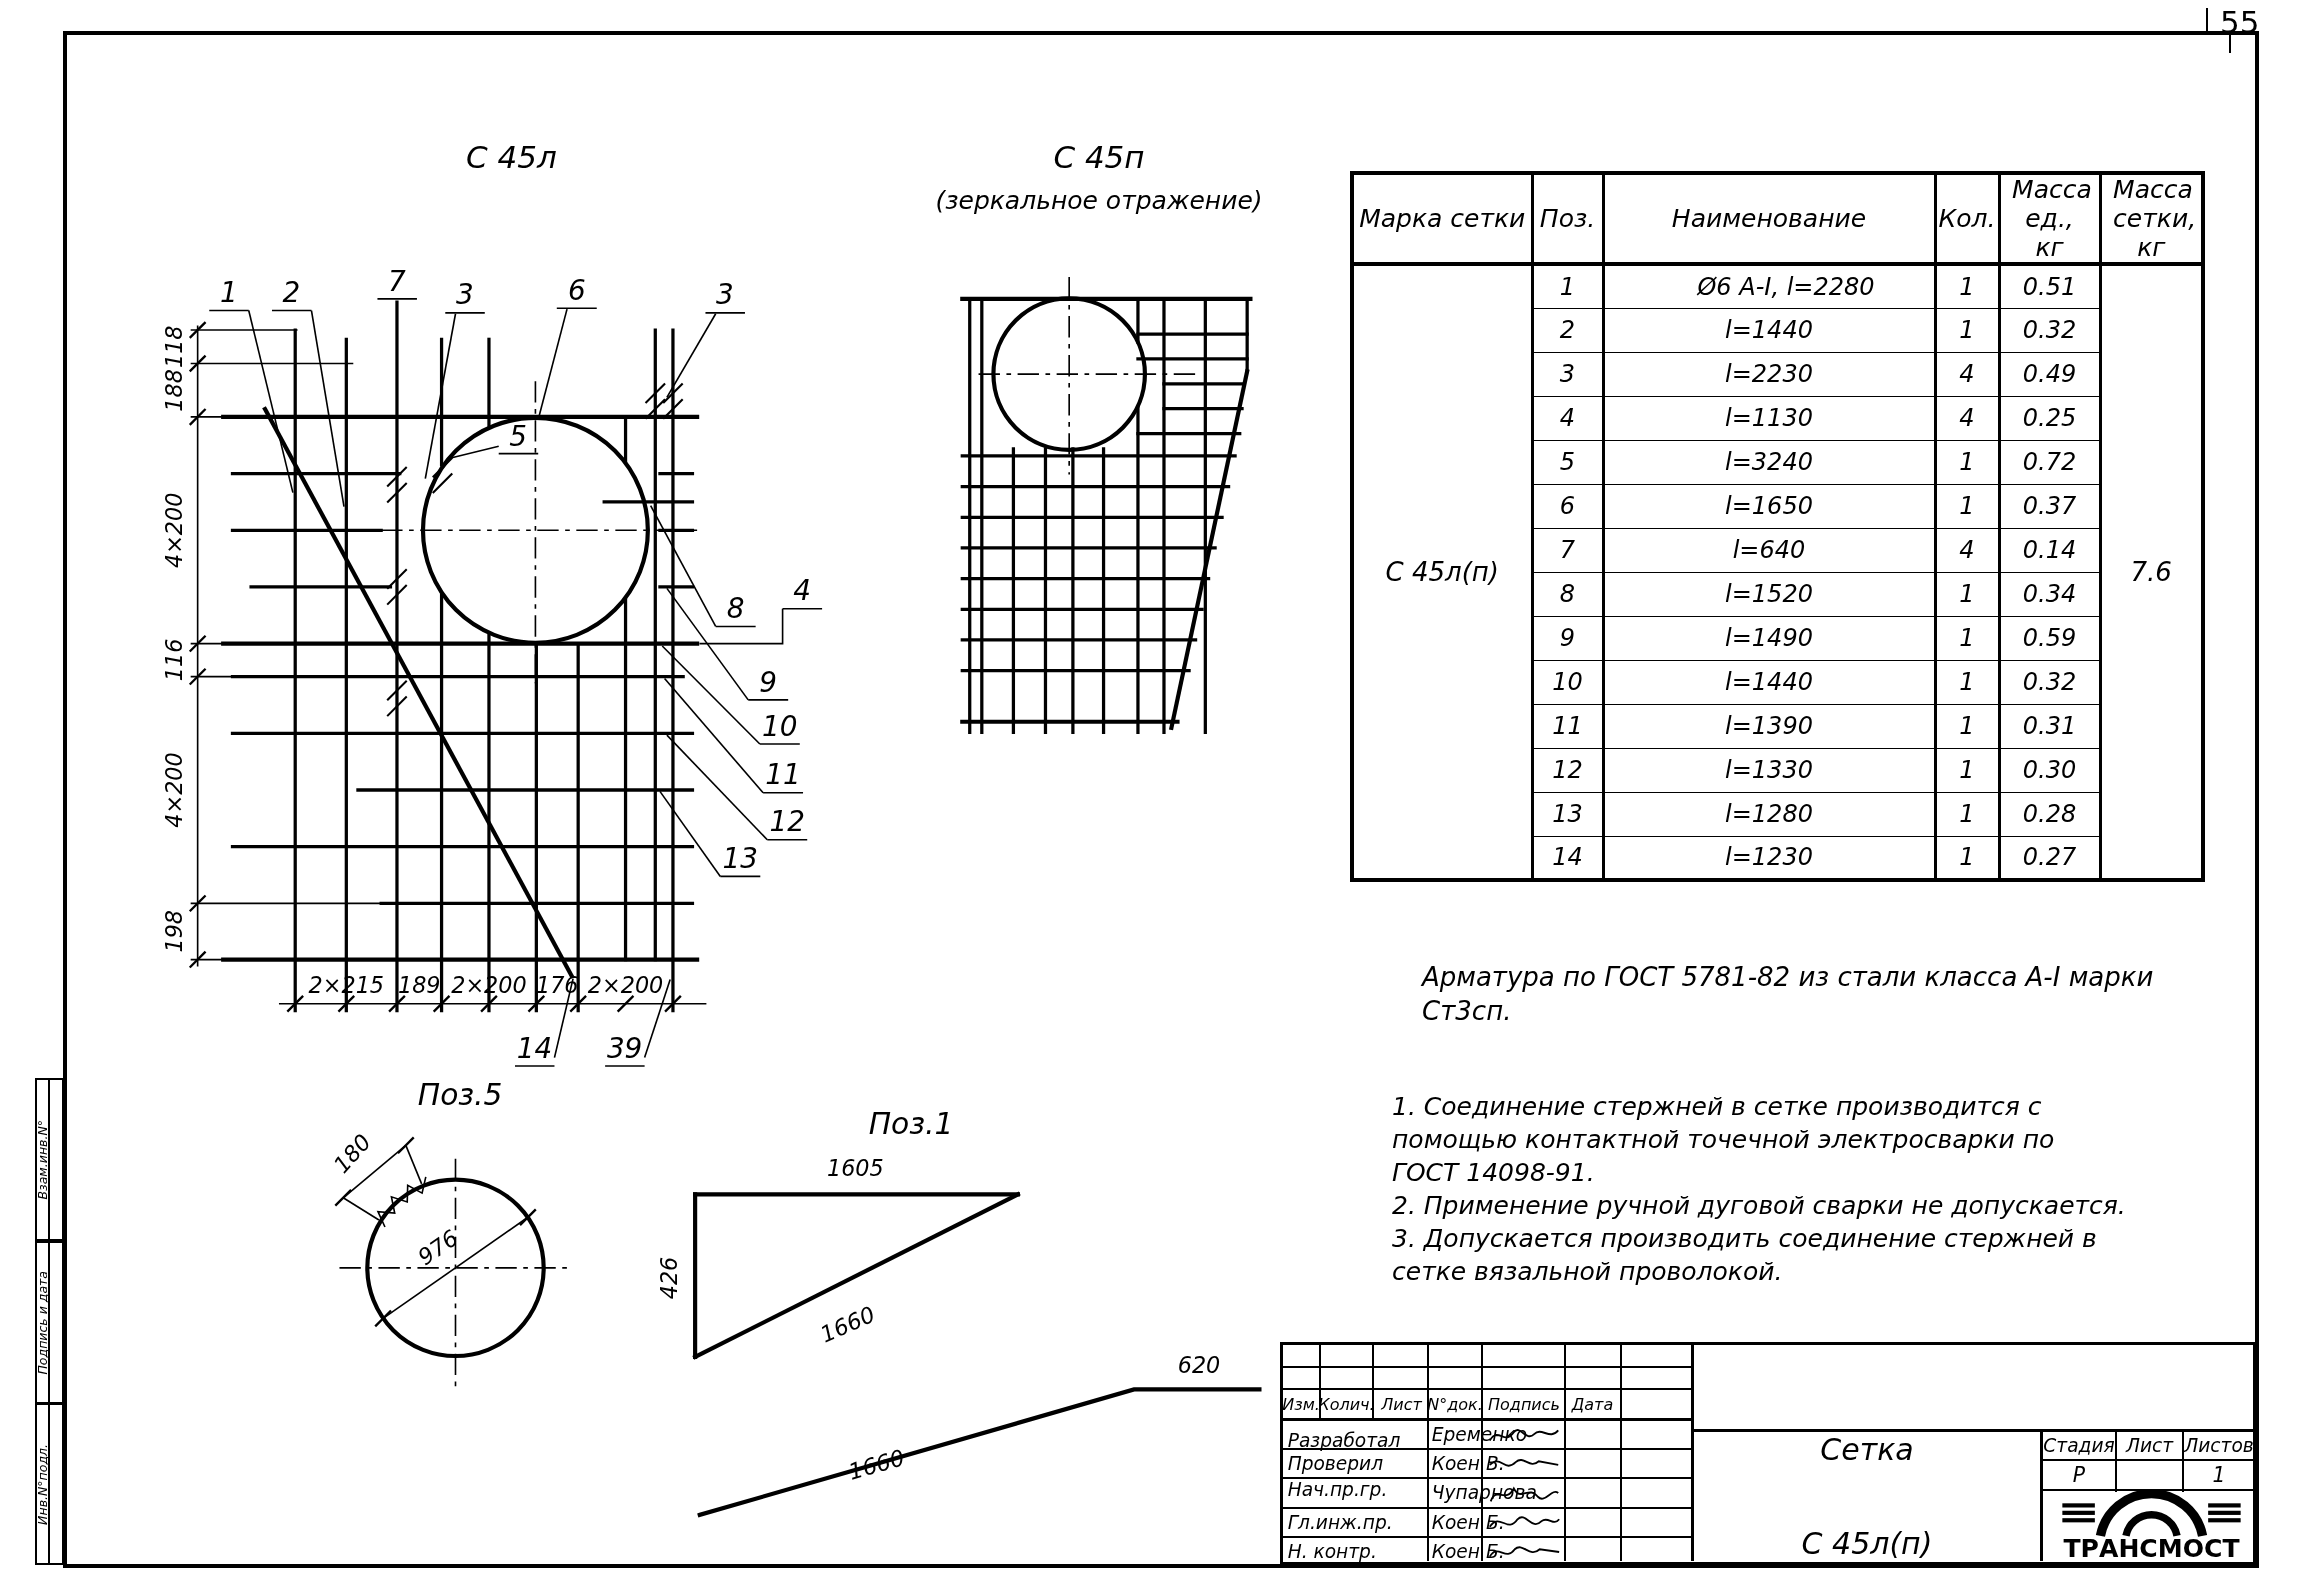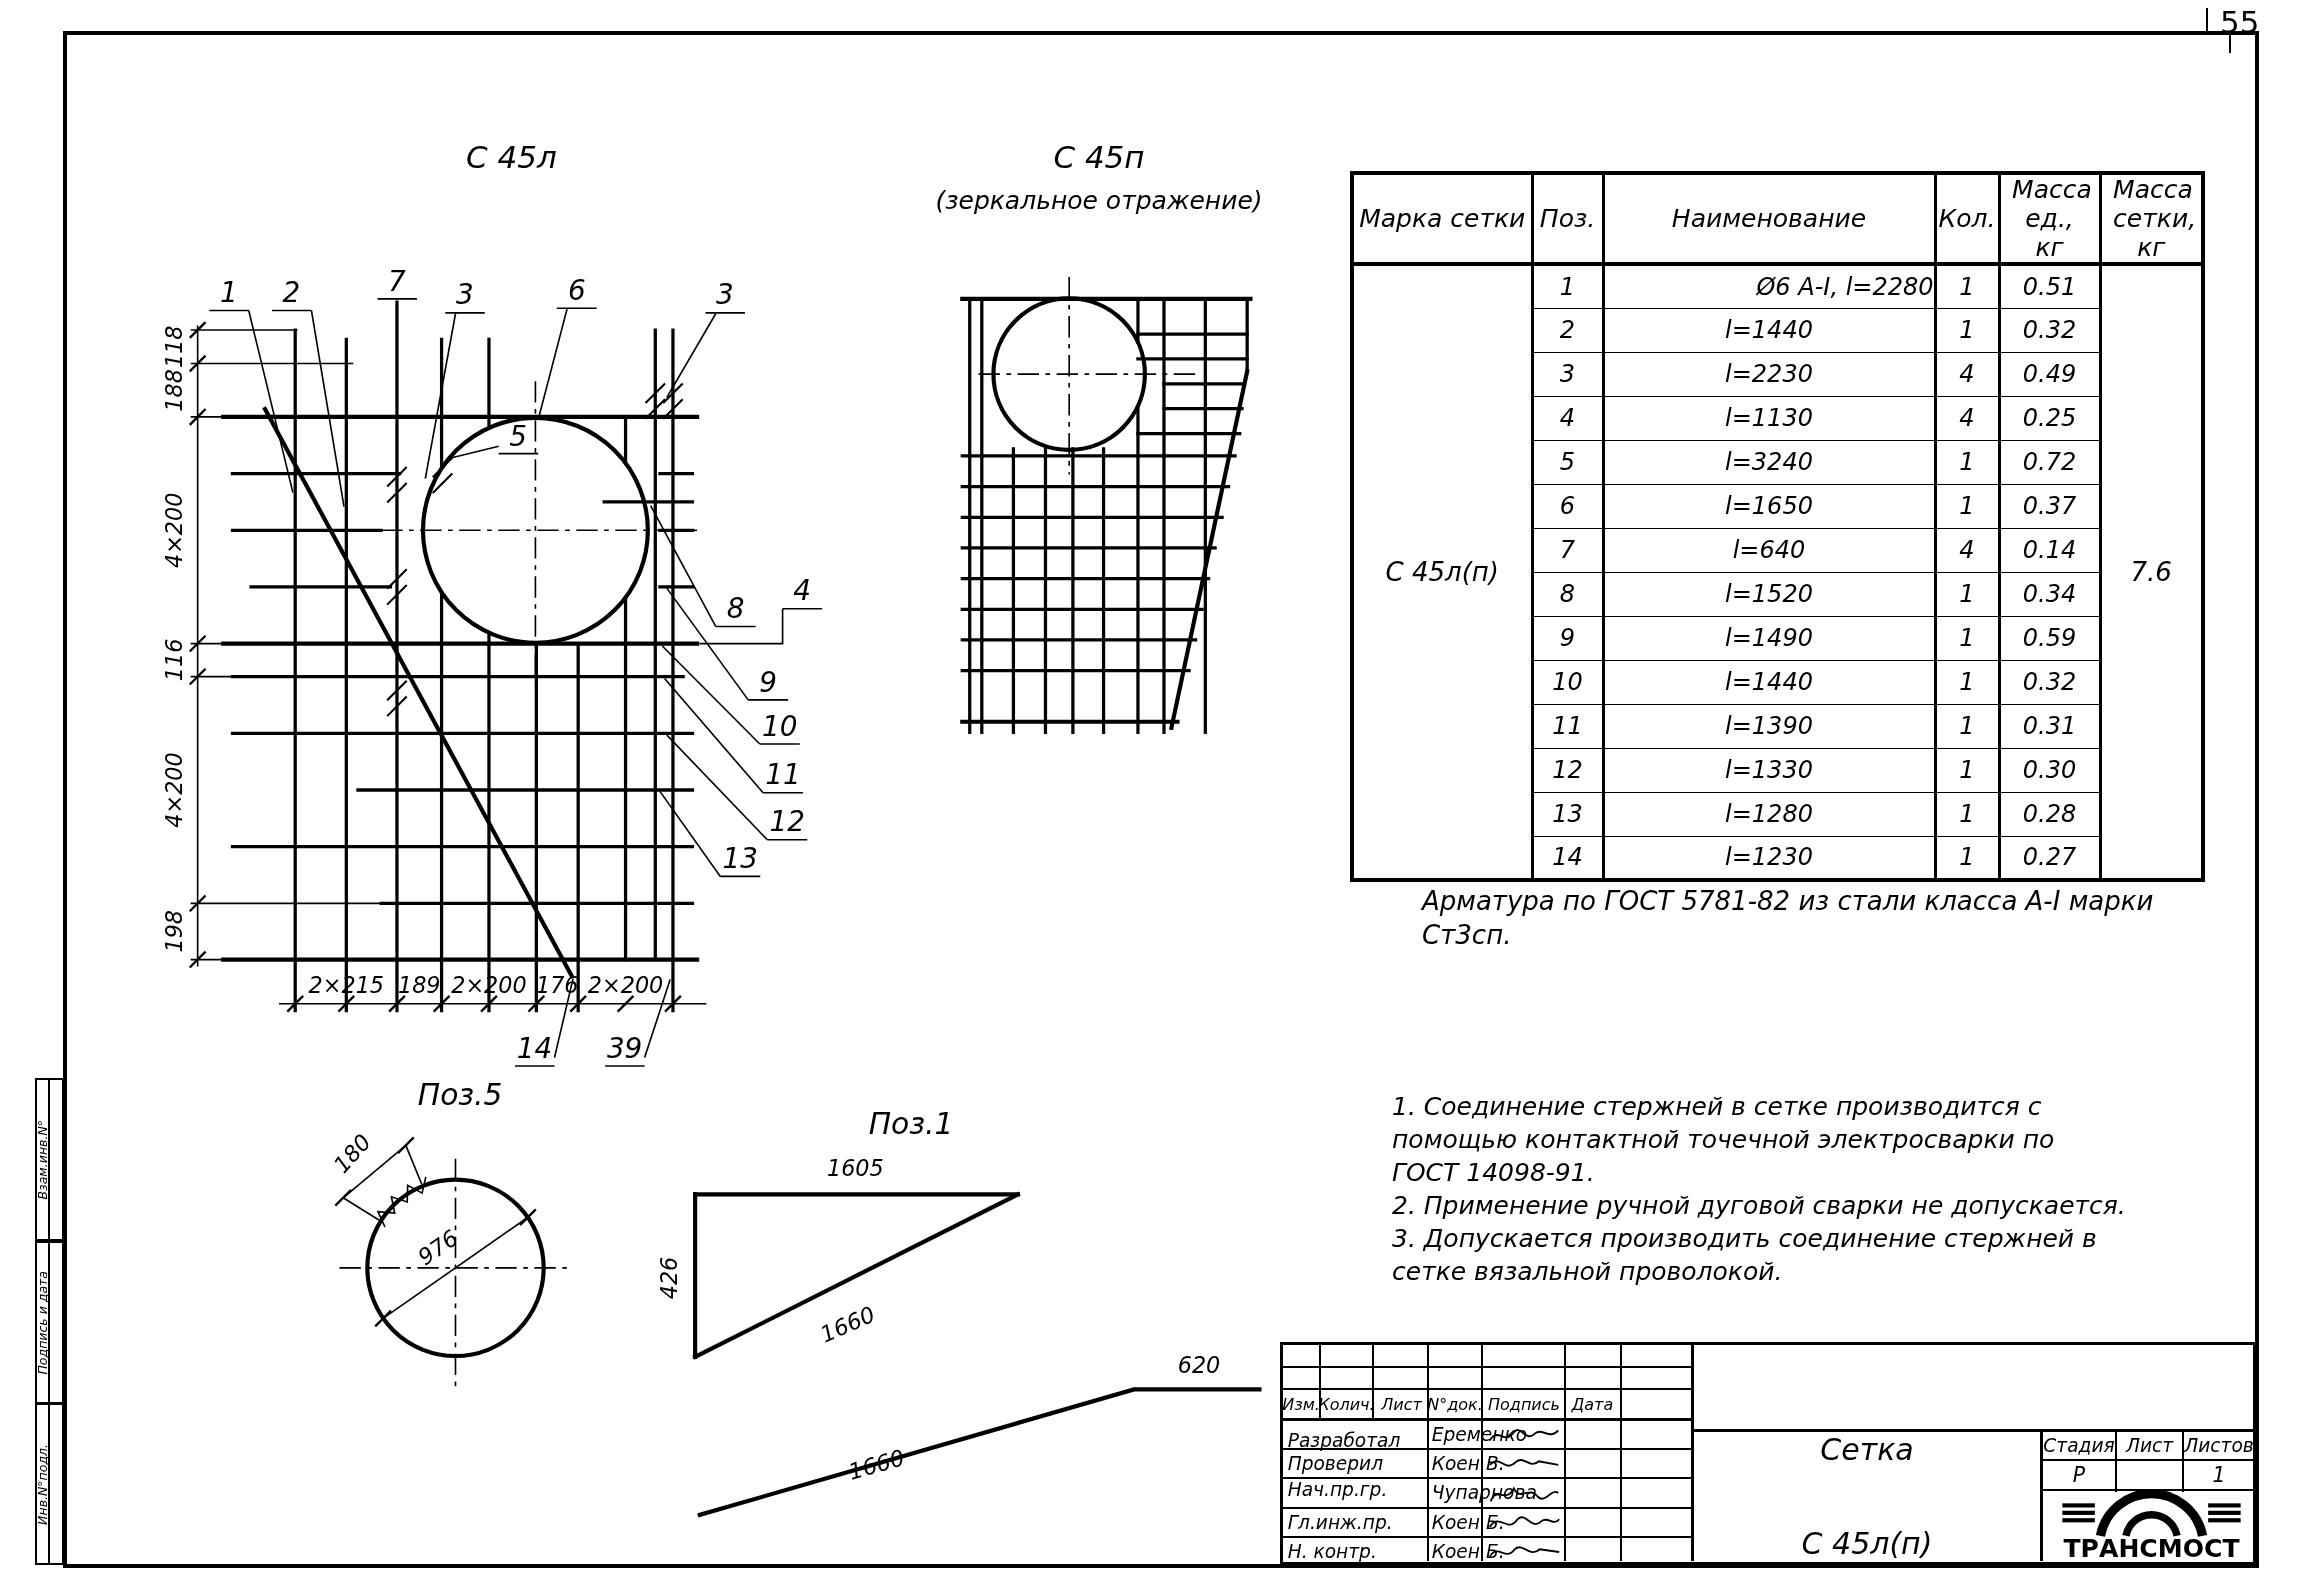--- a/index.html
+++ b/index.html
@@ -27,21 +27,21 @@
   svg .dim{font-size:48px;}
   svg .call{font-size:60px;}
   svg .ttl{font-size:64px;}
   
   table.spec{border-collapse:collapse;table-layout:fixed;background:#fff;}
   table.spec td,table.spec th{border:1.9px solid #000;padding:0;text-align:center;vertical-align:middle;
       font-style:italic;font-weight:normal;font-size:24px;overflow:hidden;}
   table.spec th{font-size:25px;border-bottom:4.2px solid #000;} table.spec .br{border-right:3.7px solid #000;}
   table.spec tr{height:44px;}
   table.spec tr.hd{height:88px;}
-  table.spec td.ta-l{text-align:right;padding-left:34px;}
+  table.spec td.ta-l{text-align:center;padding-left:34px;}
   table.spec td.big{font-size:26px;}
   
   .note{font-style:italic;font-size:25px;line-height:1.32;}
   
   .tb-line{background:#000;}
   .tb-text{font-style:italic;display:flex;align-items:center;justify-content:center;text-align:center;}
   .sig{position:absolute;}
 </style>
 </head>
 <body>
@@ -354,21 +354,21 @@
         </tr>
     <tr>
           <td class="br">14</td>
           <td class="br">l=1230</td>
           <td class="br">1</td>
           <td class="br">0.27</td>
         </tr>
   </tbody>
     </table>
 
-  <div class="abs note" style="left:1422px;top:884px;width:813px;font-size:26px;">Арматура по ГОСТ 5781-82 из стали класса А-I марки Ст3сп.</div>
+  <div class="abs note" style="left:1422px;top:960px;width:813px;font-size:26px;">Арматура по ГОСТ 5781-82 из стали класса А-I марки Ст3сп.</div>
 
   <svg class="abs" style="left:279px;top:1059px;" width="353" height="362" viewBox="0 0 760 780">
     <text class="ttl" x="390" y="100" text-anchor="middle">Поз.5</text>
     <circle class="chord" cx="380" cy="450" r="190"></circle>
     <line class="dd" x1="380" y1="215" x2="380" y2="705"></line>
     <line class="dd" x1="130" y1="450" x2="630" y2="450"></line>
 
     <line class="thin" x1="224" y1="559" x2="536" y2="341"></line>
     <use href="#tk" x="224" y="559"></use>
       <use href="#tk" x="536" y="341"></use>

